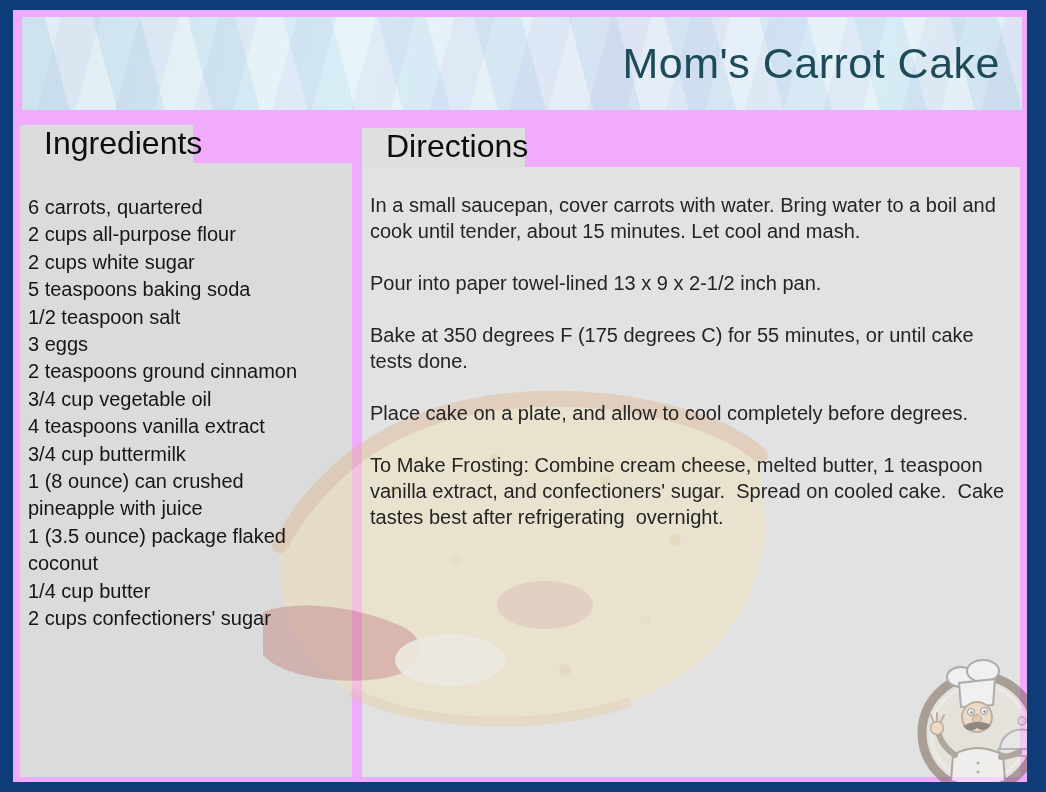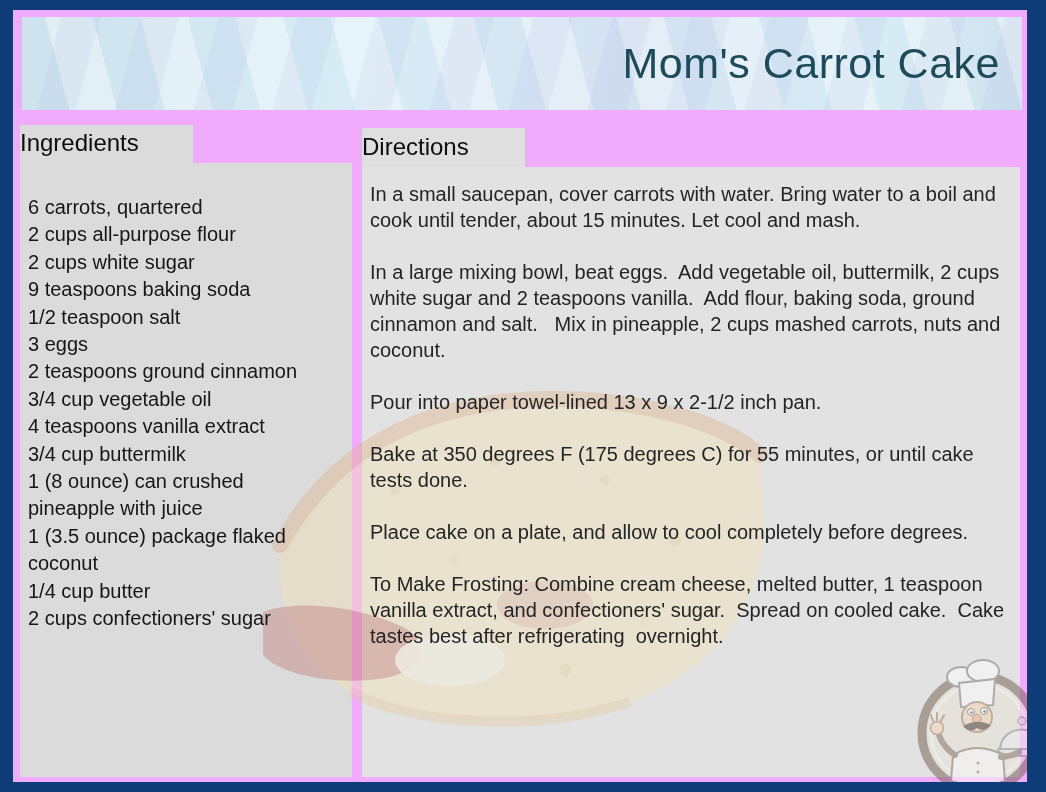--- a/index.html
+++ b/index.html
@@ -32,34 +32,34 @@
   .ingredients-panel{left:7px;top:153px;width:332px;height:614px;background:#dbdbdb;}
   .directions-panel{left:349px;top:157px;width:658px;height:610px;background:#e2e2e2;}
   .heading-box{
     position:absolute;z-index:3;
     display:flex;align-items:center;
     background:#dfdfdf;
   }
   .ingredients-heading-box{left:7px;top:115px;width:173px;height:38px;background:#dbdbdb;}
   .directions-heading-box{left:349px;top:118px;width:163px;height:39px;}
   .section-heading{
-    margin:0;padding:0 0 2px 0;
-    font-size:24px;font-weight:400;color:#0d0d0d;
+    margin:0;padding:0 0 2px 24px;
+    font-size:32px;font-weight:400;color:#0d0d0d;
   }
   .ingredients-text{
     position:absolute;left:7px;top:153px;width:299px;z-index:3;
     box-sizing:border-box;padding:31px 4px 0 8px;
   }
   .ingredient-list{list-style:none;margin:0;padding:0;}
   .ingredient-list li{
     font-size:20px;line-height:27.4px;color:#161616;
   }
   .directions-text{
     position:absolute;left:349px;top:157px;width:658px;z-index:3;
-    box-sizing:border-box;padding:14px 9px 0 8px;
+    box-sizing:border-box;padding:25px 9px 0 8px;
   }
   .directions-text p{
     margin:0 0 26px 0;
     font-size:20px;line-height:26px;color:#242424;
     white-space:pre-wrap;
   }
   .cake-watermark{
     position:absolute;left:232px;top:360px;width:550px;height:375px;
     z-index:2;opacity:.42;pointer-events:none;
   }
@@ -126,36 +126,35 @@
   </div>
   <div class="heading-box directions-heading-box">
     <h2 class="section-heading">Directions</h2>
   </div>
 
   <div class="ingredients-text">
     <ul class="ingredient-list">
       <li>6 carrots, quartered</li>
       <li>2 cups all-purpose flour</li>
       <li>2 cups white sugar</li>
-      <li>9 teaspoons baking soda</li>
+      <li>5 teaspoons baking soda</li>
       <li>1/2 teaspoon salt</li>
       <li>3 eggs</li>
       <li>2 teaspoons ground cinnamon</li>
       <li>3/4 cup vegetable oil</li>
       <li>4 teaspoons vanilla extract</li>
       <li>3/4 cup buttermilk</li>
       <li>1 (8 ounce) can crushed pineapple with juice</li>
       <li>1 (3.5 ounce) package flaked coconut</li>
       <li>1/4 cup butter</li>
       <li>2 cups confectioners' sugar</li>
     </ul>
   </div>
 
   <div class="directions-text">
     <p>In a small saucepan, cover carrots with water. Bring water to a boil and cook until tender, about 15 minutes. Let cool and mash.</p>
-    <p>In a large mixing bowl, beat eggs.  Add vegetable oil, buttermilk, 2 cups white sugar and 2 teaspoons vanilla.  Add flour, baking soda, ground cinnamon and salt.   Mix in pineapple, 2 cups mashed carrots, nuts and coconut.</p>
     <p>Pour into paper towel-lined 13 x 9 x 2-1/2 inch pan.</p>
     <p>Bake at 350 degrees F (175 degrees C) for 55 minutes, or until cake tests done.</p>
     <p>Place cake on a plate, and allow to cool completely before degrees.</p>
     <p>To Make Frosting: Combine cream cheese, melted butter, 1 teaspoon vanilla extract, and confectioners' sugar.  Spread on cooled cake.  Cake tastes best after refrigerating  overnight.</p>
   </div>
 
 </div>
 
 </body></html>

